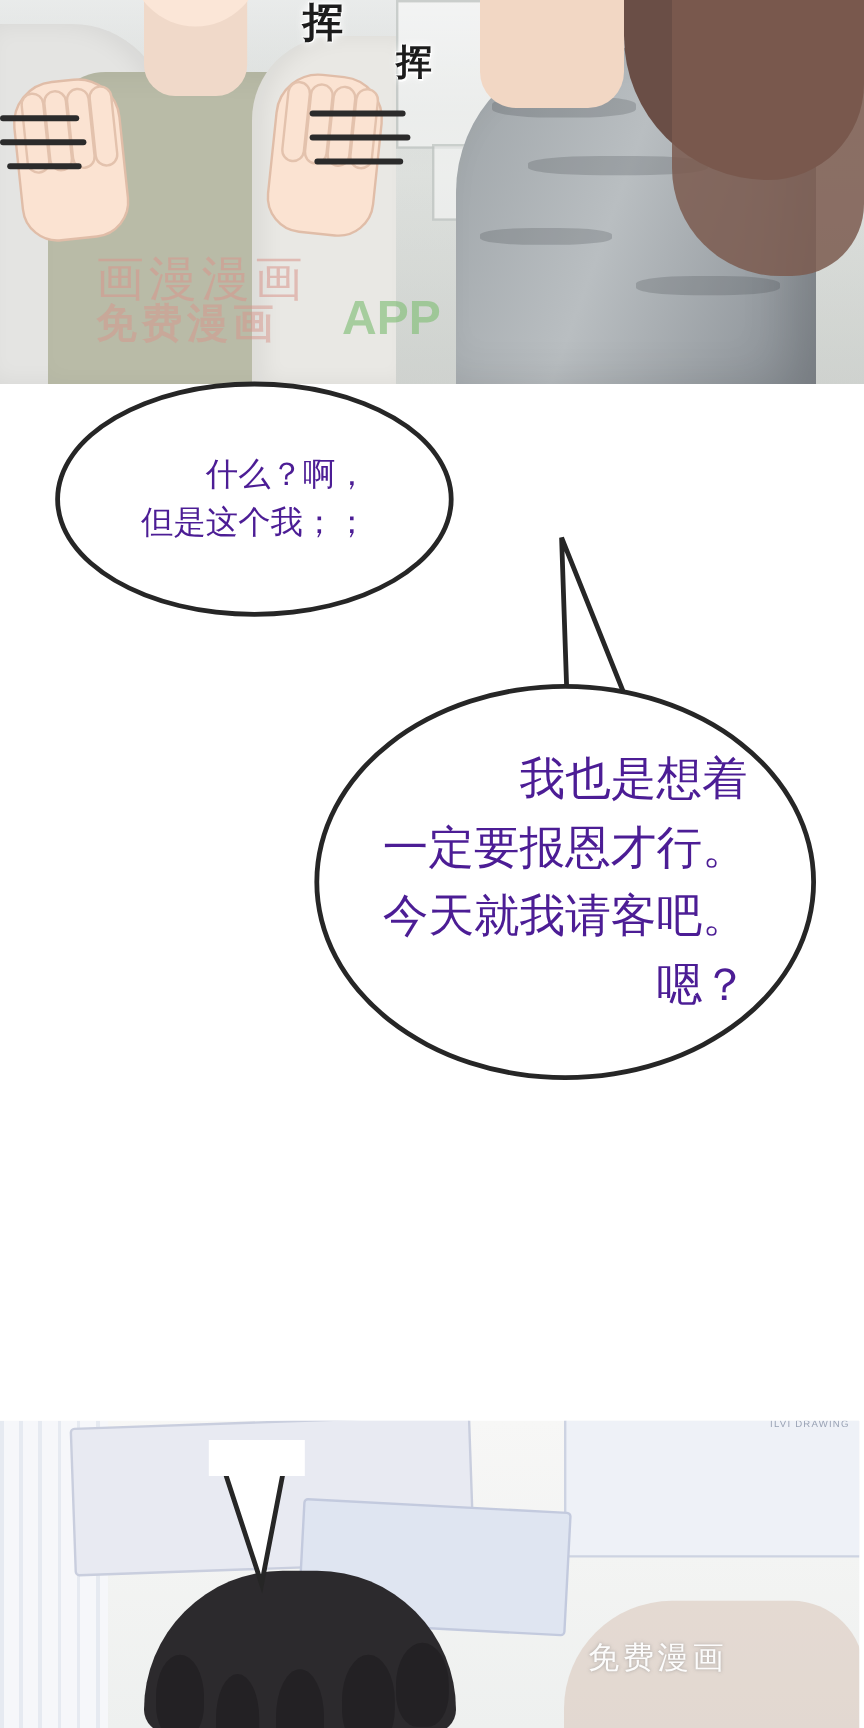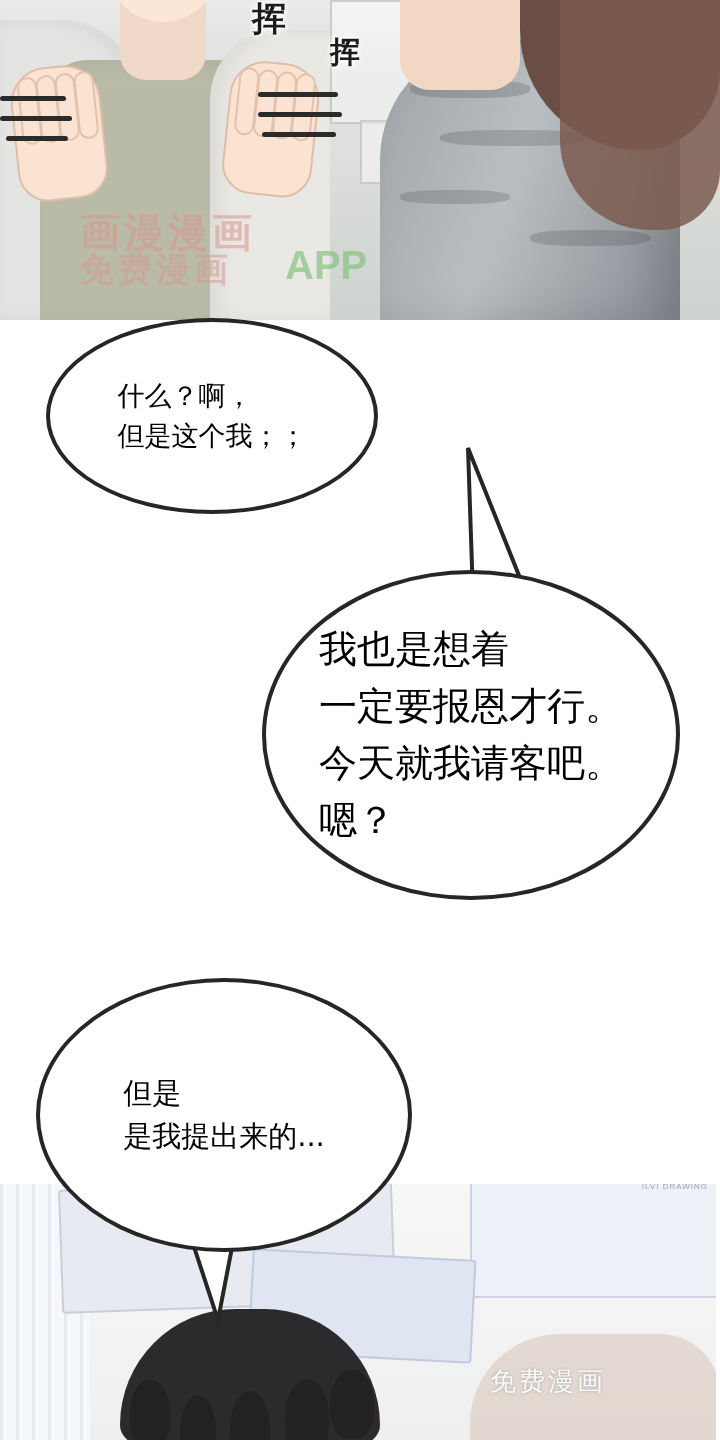--- a/index.html
+++ b/index.html
@@ -162,21 +162,21 @@
     width: 330px; height: 80px;
     pointer-events: none;
   }
   .wm-top .wm-cn {
     position: absolute;
     left: 0; top: 0;
     font-size: 40px;
     letter-spacing: 4px;
     color: rgba(216,150,140,0.55);
     font-family: "DejaVu Sans", sans-serif;
-    font-weight: bold;
+    font-weight: normal;
   }
   .wm-top .wm-cn2 {
     position: absolute;
     left: 0; top: 42px;
     font-size: 34px;
     letter-spacing: 4px;
     color: rgba(216,150,140,0.5);
     font-family: "DejaVu Sans", sans-serif;
     font-weight: bold;
   }
@@ -309,22 +309,22 @@
     position: absolute;
     background: #ffffff;
     border: 4px solid #262626;
     border-radius: 50%;
     display: flex;
     align-items: center;
     justify-content: center;
     box-sizing: border-box;
   }
   .balloon .txt {
-    text-align: left;
-    color: #000000;
+    text-align: right;
+    color: #4c1d95;
     font-family: "DejaVu Sans", sans-serif;
     line-height: 1.5;
     white-space: pre-line;
     padding: 0 18px;
   }
 
   .balloon-1 { left: 46px; top: 318px; width: 332px; height: 196px; }
   .balloon-1 .txt { font-size: 27px; }
 
   .balloon-2 { left: 262px; top: 570px; width: 418px; height: 330px; }
@@ -439,18 +439,14 @@
 今天就我请客吧。
 嗯？</div>
   </div>
 
   <div class="tail" style="left:170px; top:1200px;">
     <svg width="120" height="130" viewBox="0 0 120 130">
       <path d="M10 4 L48 120 L70 6 Z" fill="#ffffff" stroke="#262626" stroke-width="4"></path>
       <rect x="4" y="0" width="80" height="30" fill="#ffffff"></rect>
     </svg>
   </div>
-  <div class="balloon balloon-3">
-    <div class="txt">但是
-是我提出来的...</div>
-  </div>
 
 </div>
 
 </body></html>

